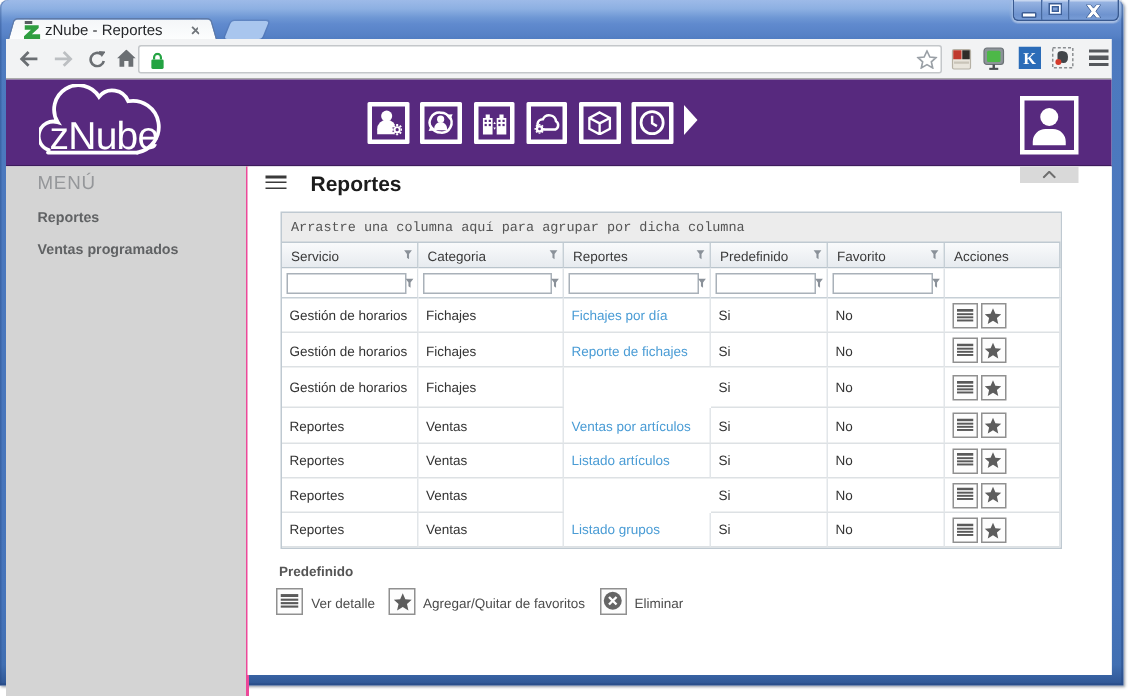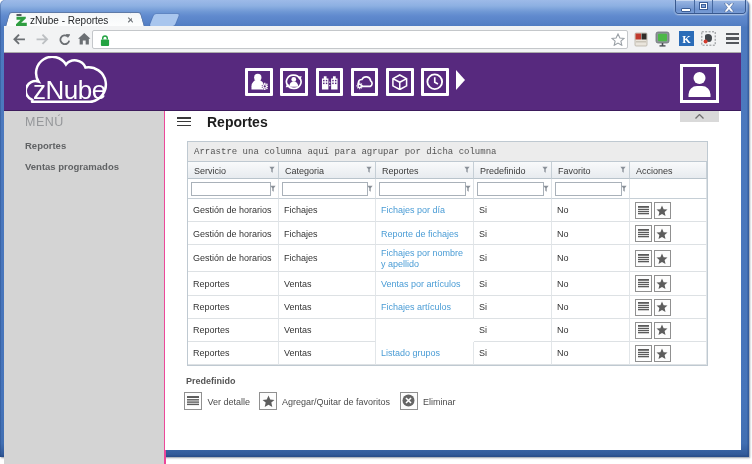--- a/index.html
+++ b/index.html
@@ -403,24 +403,20 @@
                 <path d="M6 0.5 L7.6 4.2 L11.5 4.5 L8.6 7 L9.5 11 L6 8.9 L2.5 11 L3.4 7 L0.5 4.5 L4.4 4.2 Z" fill="#5d5d5d"></path>
               </svg>
             </div>
           </div>
       <div class="dcell" style="left:0px;top:103.4px;width:91px;height:27.0px">
             <span style="top:8.0px">Gestión de horarios</span>
           </div>
       <div class="dcell" style="left:91px;top:103.4px;width:97px;height:27.0px">
             <span style="top:8.0px">Fichajes</span>
           </div>
-      <div class="dcell" style="left:188px;top:103.4px;width:98px;height:27.0px">
-            <span class="lnk" style="top:2.5px">Fichajes por nombre</span>
-            <span class="lnk" style="top:14px">y apellido</span>
-          </div>
       <div class="dcell" style="left:286px;top:103.4px;width:78px;height:27.0px">
             <span style="top:8.0px">Si</span>
           </div>
       <div class="dcell" style="left:364px;top:103.4px;width:78px;height:27.0px">
             <span style="top:8.0px">No</span>
           </div>
       <div class="dcell" style="left:442px;top:103.4px;width:77px;height:27.0px">
             <div class="ab" style="left:4.5px;top:5.0px">
               <svg style="position:absolute;left:2px;top:2.5px" width="11" height="10" viewBox="0 0 11 10">
                 <rect x="0" y="0" width="11" height="1.8" fill="#5a5a5a"></rect>
@@ -467,21 +463,21 @@
               </svg>
             </div>
           </div>
       <div class="dcell" style="left:0px;top:153.6px;width:91px;height:23.2px">
             <span style="top:6.4px">Reportes</span>
           </div>
       <div class="dcell" style="left:91px;top:153.6px;width:97px;height:23.2px">
             <span style="top:6.4px">Ventas</span>
           </div>
       <div class="dcell" style="left:188px;top:153.6px;width:98px;height:23.2px">
-            <span class="lnk" style="top:6.4px">Fichajes artículos</span>
+            <span class="lnk" style="top:6.4px">Listado artículos</span>
           </div>
       <div class="dcell" style="left:286px;top:153.6px;width:78px;height:23.2px">
             <span style="top:6.4px">Si</span>
           </div>
       <div class="dcell" style="left:364px;top:153.6px;width:78px;height:23.2px">
             <span style="top:6.4px">No</span>
           </div>
       <div class="dcell" style="left:442px;top:153.6px;width:77px;height:23.2px">
             <div class="ab" style="left:4.5px;top:3.0999999999999996px">
               <svg style="position:absolute;left:2px;top:2.5px" width="11" height="10" viewBox="0 0 11 10">

